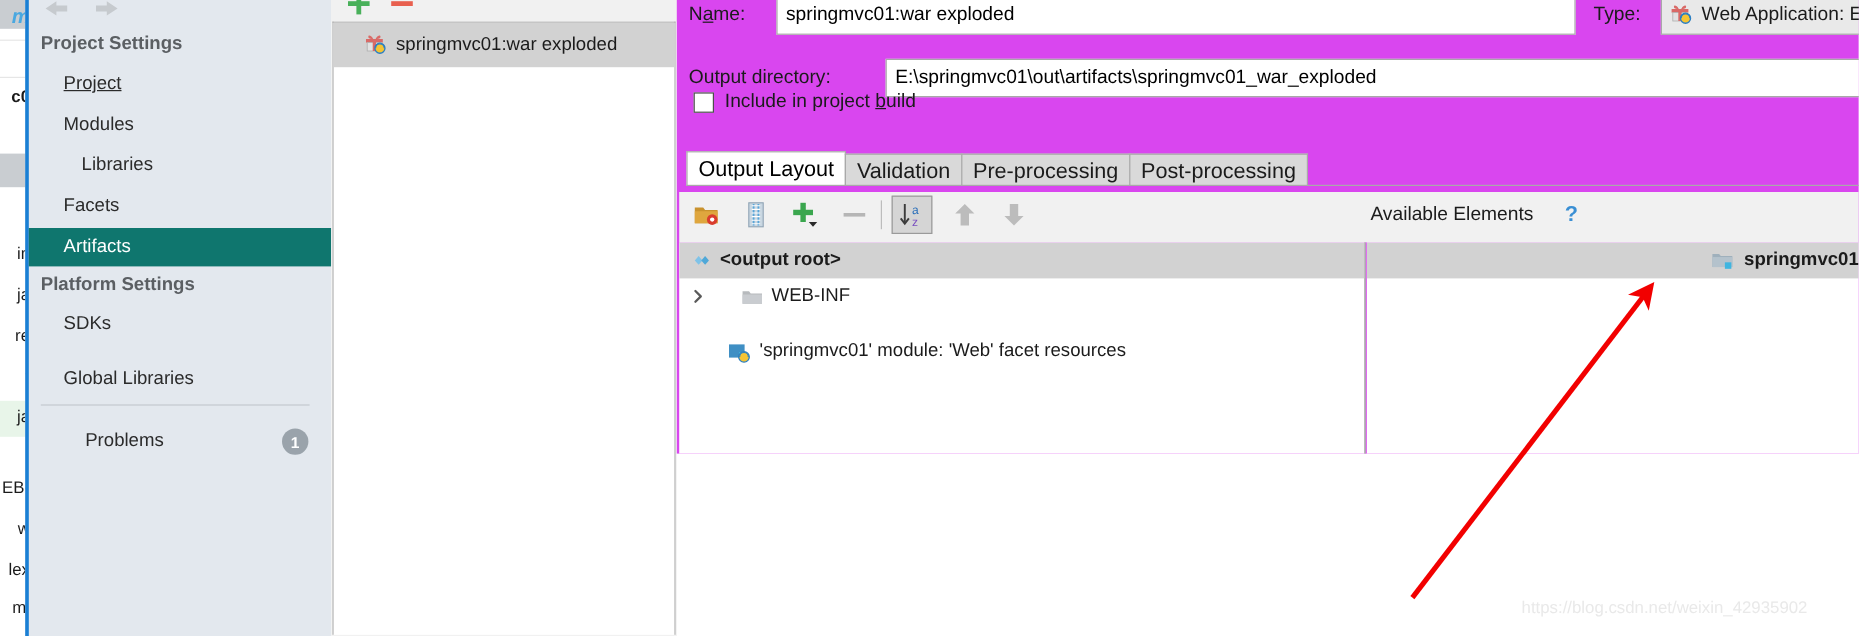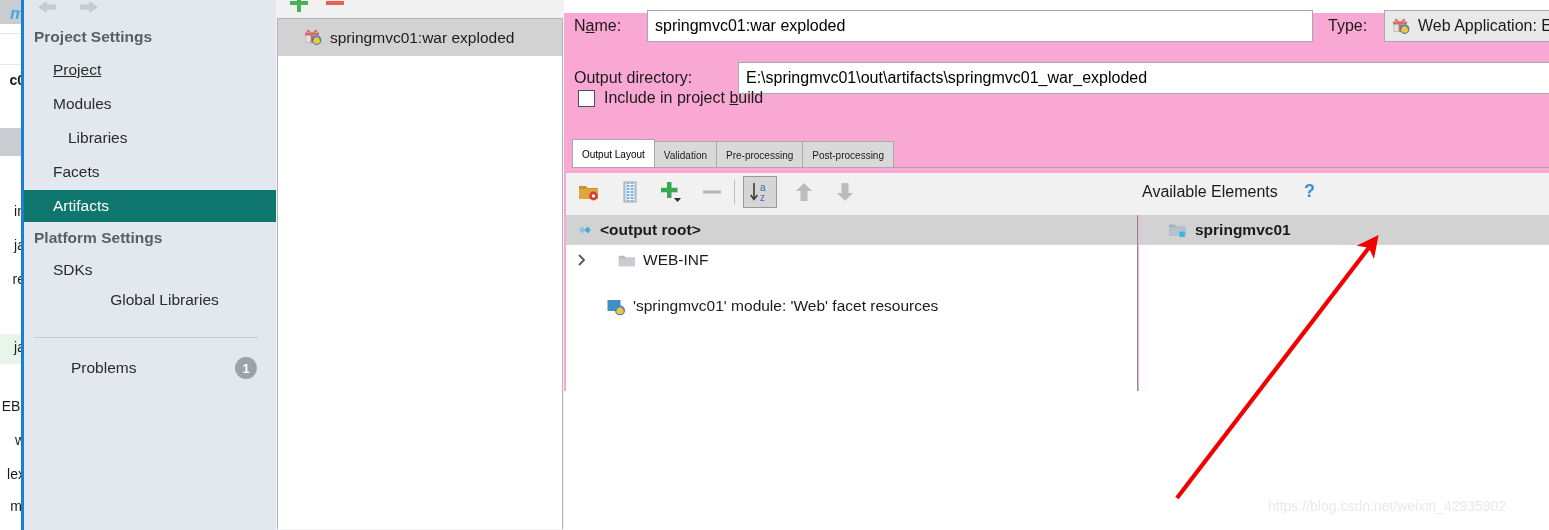--- a/index.html
+++ b/index.html
@@ -103,22 +103,21 @@
     display: flex; align-items: center;
     padding-left: 25px; box-sizing: border-box;
     white-space: nowrap;
     font-size: 15.5px;
   }
   .gift-icon { flex: 0 0 auto; margin-right: 8px; }
 
   
   #detail {
     position: absolute; left: 564px; top: 0; right: 0; height: 378px;
-    background: #f9a8d4;
-    margin-top: 13px;
+    background: #d946ef;
   }
   .fld-label {
     position: absolute; color: #1b1b1b; font-size: 16px; white-space: nowrap;
   }
   .mn { text-decoration: underline; }
 
   .txtbox {
     position: absolute;
     background: #ffffff;
     border: 1px solid #a8a8a8;
@@ -149,21 +148,21 @@
 
   
   #tabstrip {
     position: absolute; left: 8px; top: 126px; height: 29px;
     display: flex; align-items: flex-end;
   }
   .tab {
     height: 27px;
     display: flex; align-items: center;
     padding: 0 9px;
-    font-size: 10px;
+    font-size: 18px;
     background: #d9d9d9;
     border: 1px solid #a9a9a9;
     border-bottom: none;
     box-sizing: border-box;
     margin-right: -1px;
     color: #1b1b1b;
     white-space: nowrap;
   }
   .tab.active {
     background: #ffffff;
@@ -294,21 +293,21 @@
   </div>
   <div class="sb-item selected" style="top:190px;">
     <span>Artifacts</span>
   </div>
 
   <div class="sb-group" style="top:229px;">Platform Settings</div>
 
   <div class="sb-item" style="top:254px;">
     <span>SDKs</span>
   </div>
-  <div class="sb-item" style="top:284px;justify-content:center;">
+  <div class="sb-item" style="top:300px;">
     <span>Global Libraries</span>
   </div>
 
   <div id="sb-divider" style="top:337px;"></div>
 
   <div id="sb-problems" style="top:352px;margin-left:18px;">
     <span>Problems</span>
     <span id="problems-badge" style="top:5px;">1</span>
   </div>
 </div>
@@ -505,21 +504,21 @@
           <rect x="9.8" y="9.6" width="5" height="4.6" fill="#3fc4e8"></rect>
           <circle cx="14" cy="13.4" r="4.4" fill="#f5c434" stroke="#2a7fc4" stroke-width="1.1"></circle>
           <path d="M10.4 13.4 a3.6 3.6 0 0 1 7.2 0" fill="none" stroke="#2a7fc4" stroke-width="0.9"></path>
         </svg>
       </span>
       <span>'springmvc01' module: 'Web' facet resources</span>
     </div>
   </div>
 
   <div id="right-tree">
-    <div class="trow sel" style="top:0px; padding-left:29px;">
+    <div class="trow sel" style="top:0px; justify-content:flex-end;">
       <span class="ticon">
         <svg width="20" height="17" viewBox="0 0 20 17">
           <path d="M1 2.6 L6.6 2.6 L8 4.4 L17.6 4.4 L17.6 13.6 L1 13.6 Z" fill="#9fb0bc"></path>
           <rect x="1" y="5.2" width="16.6" height="8.4" fill="#b4c2cc"></rect>
           <rect x="11.4" y="9.6" width="5.4" height="5.4" fill="#3fb5e0"></rect>
         </svg>
       </span>
       <span>springmvc01</span>
     </div>
   </div>

